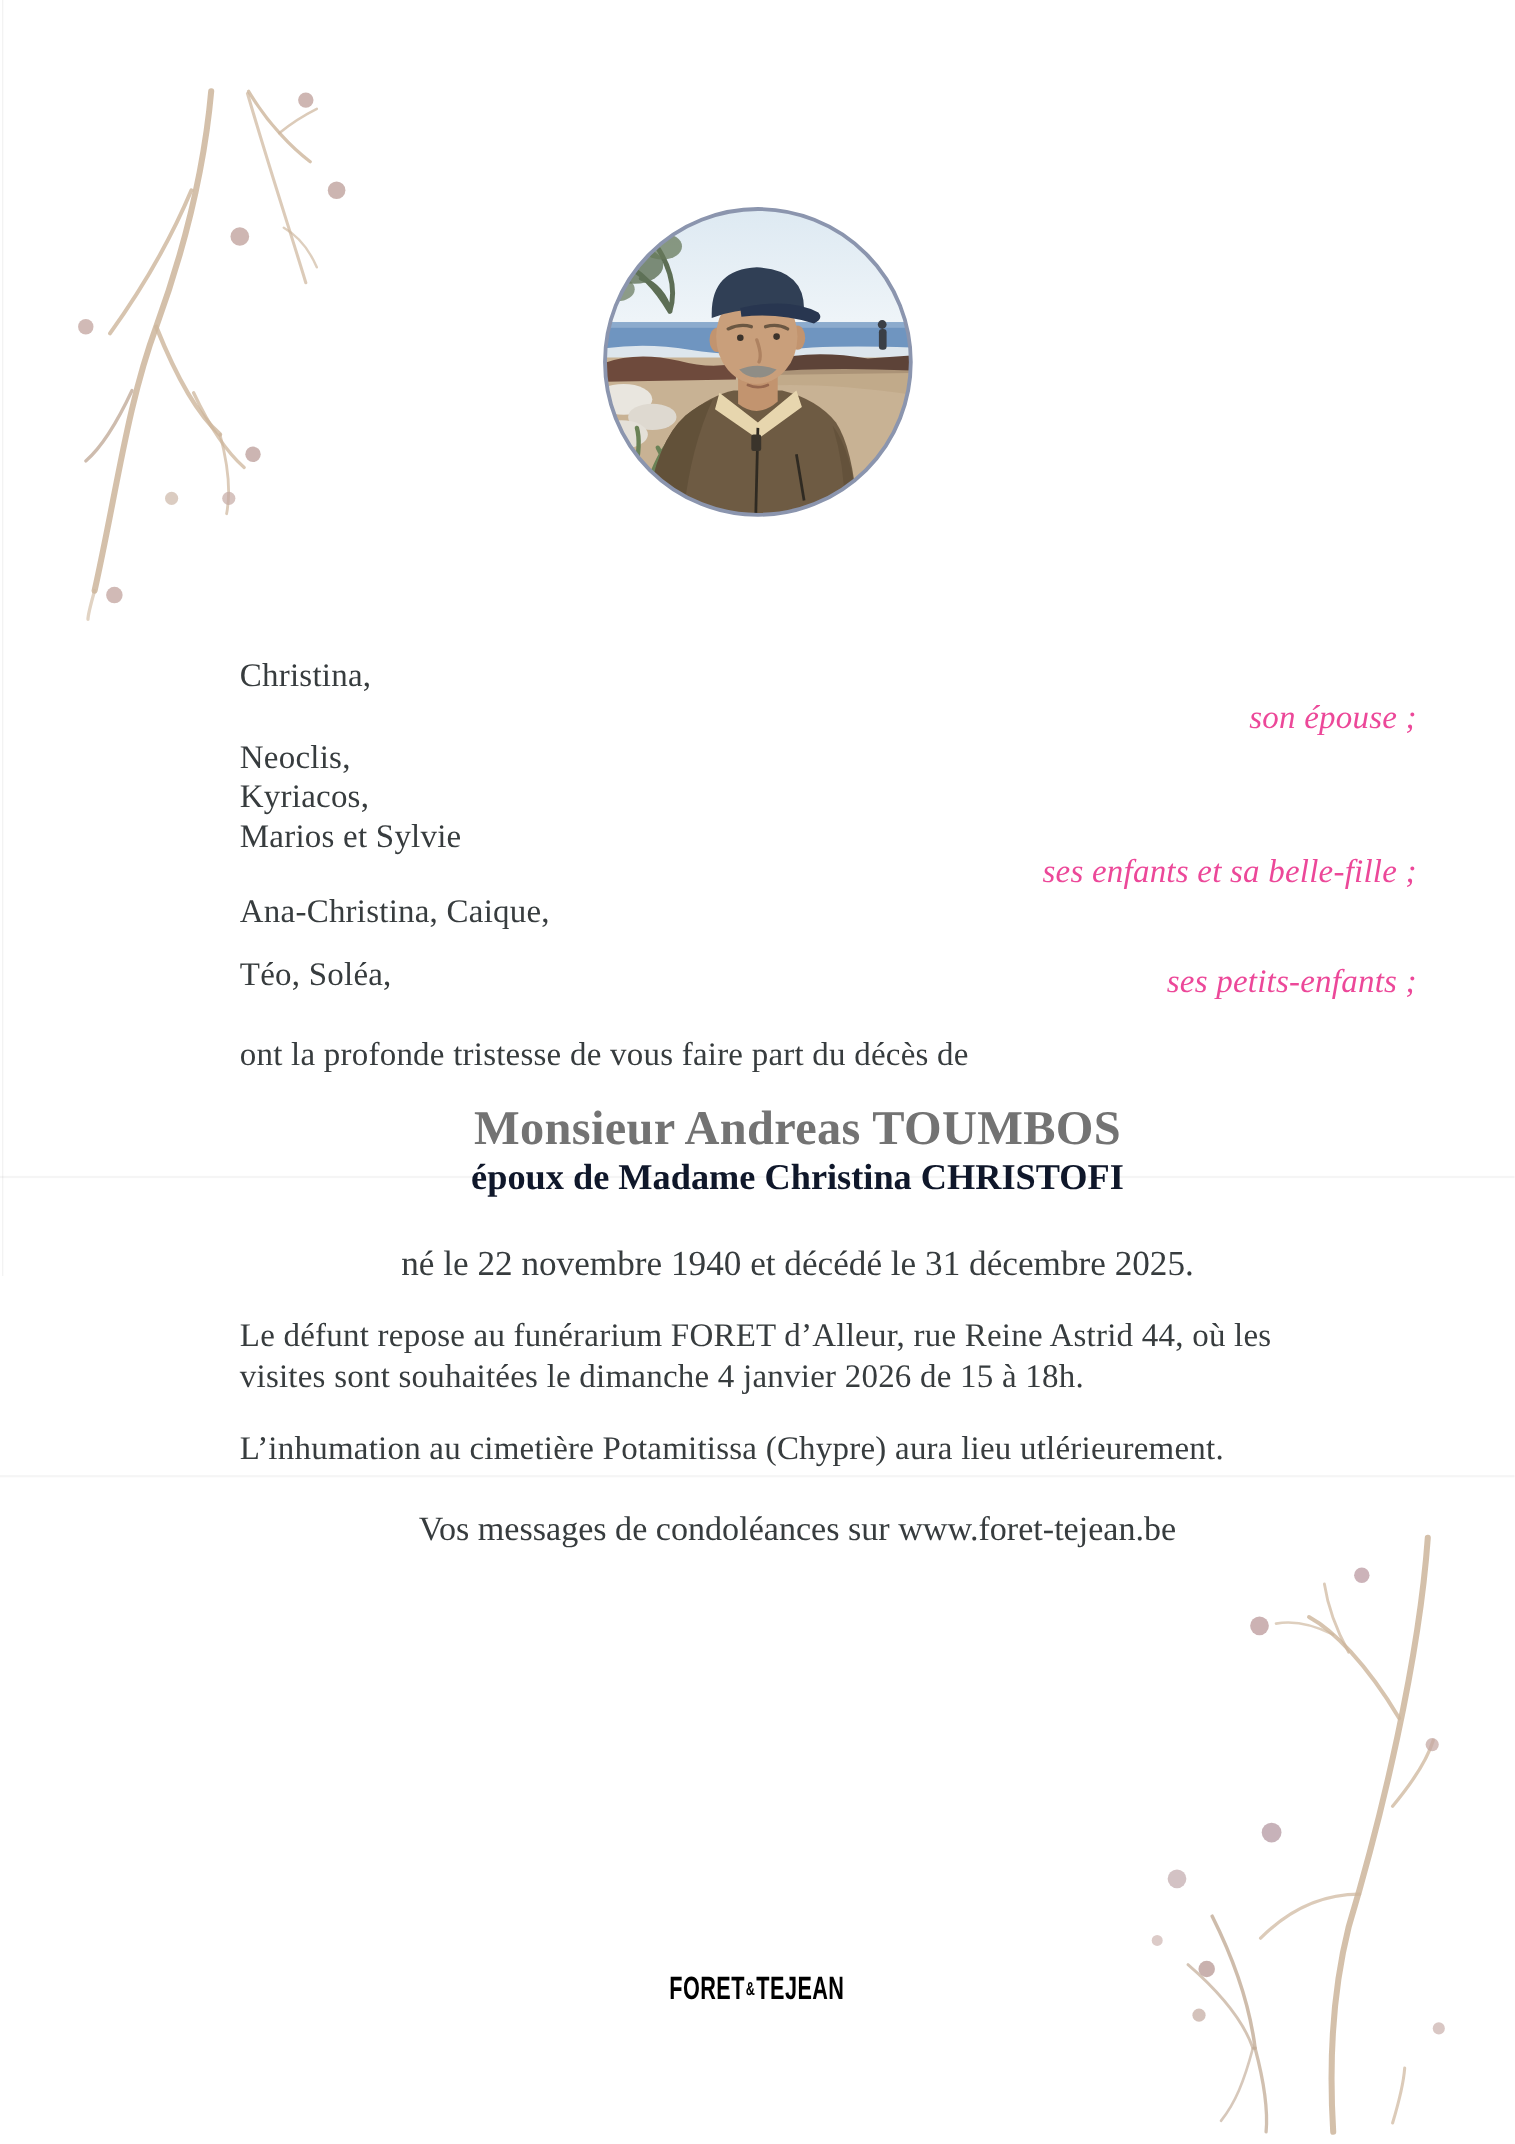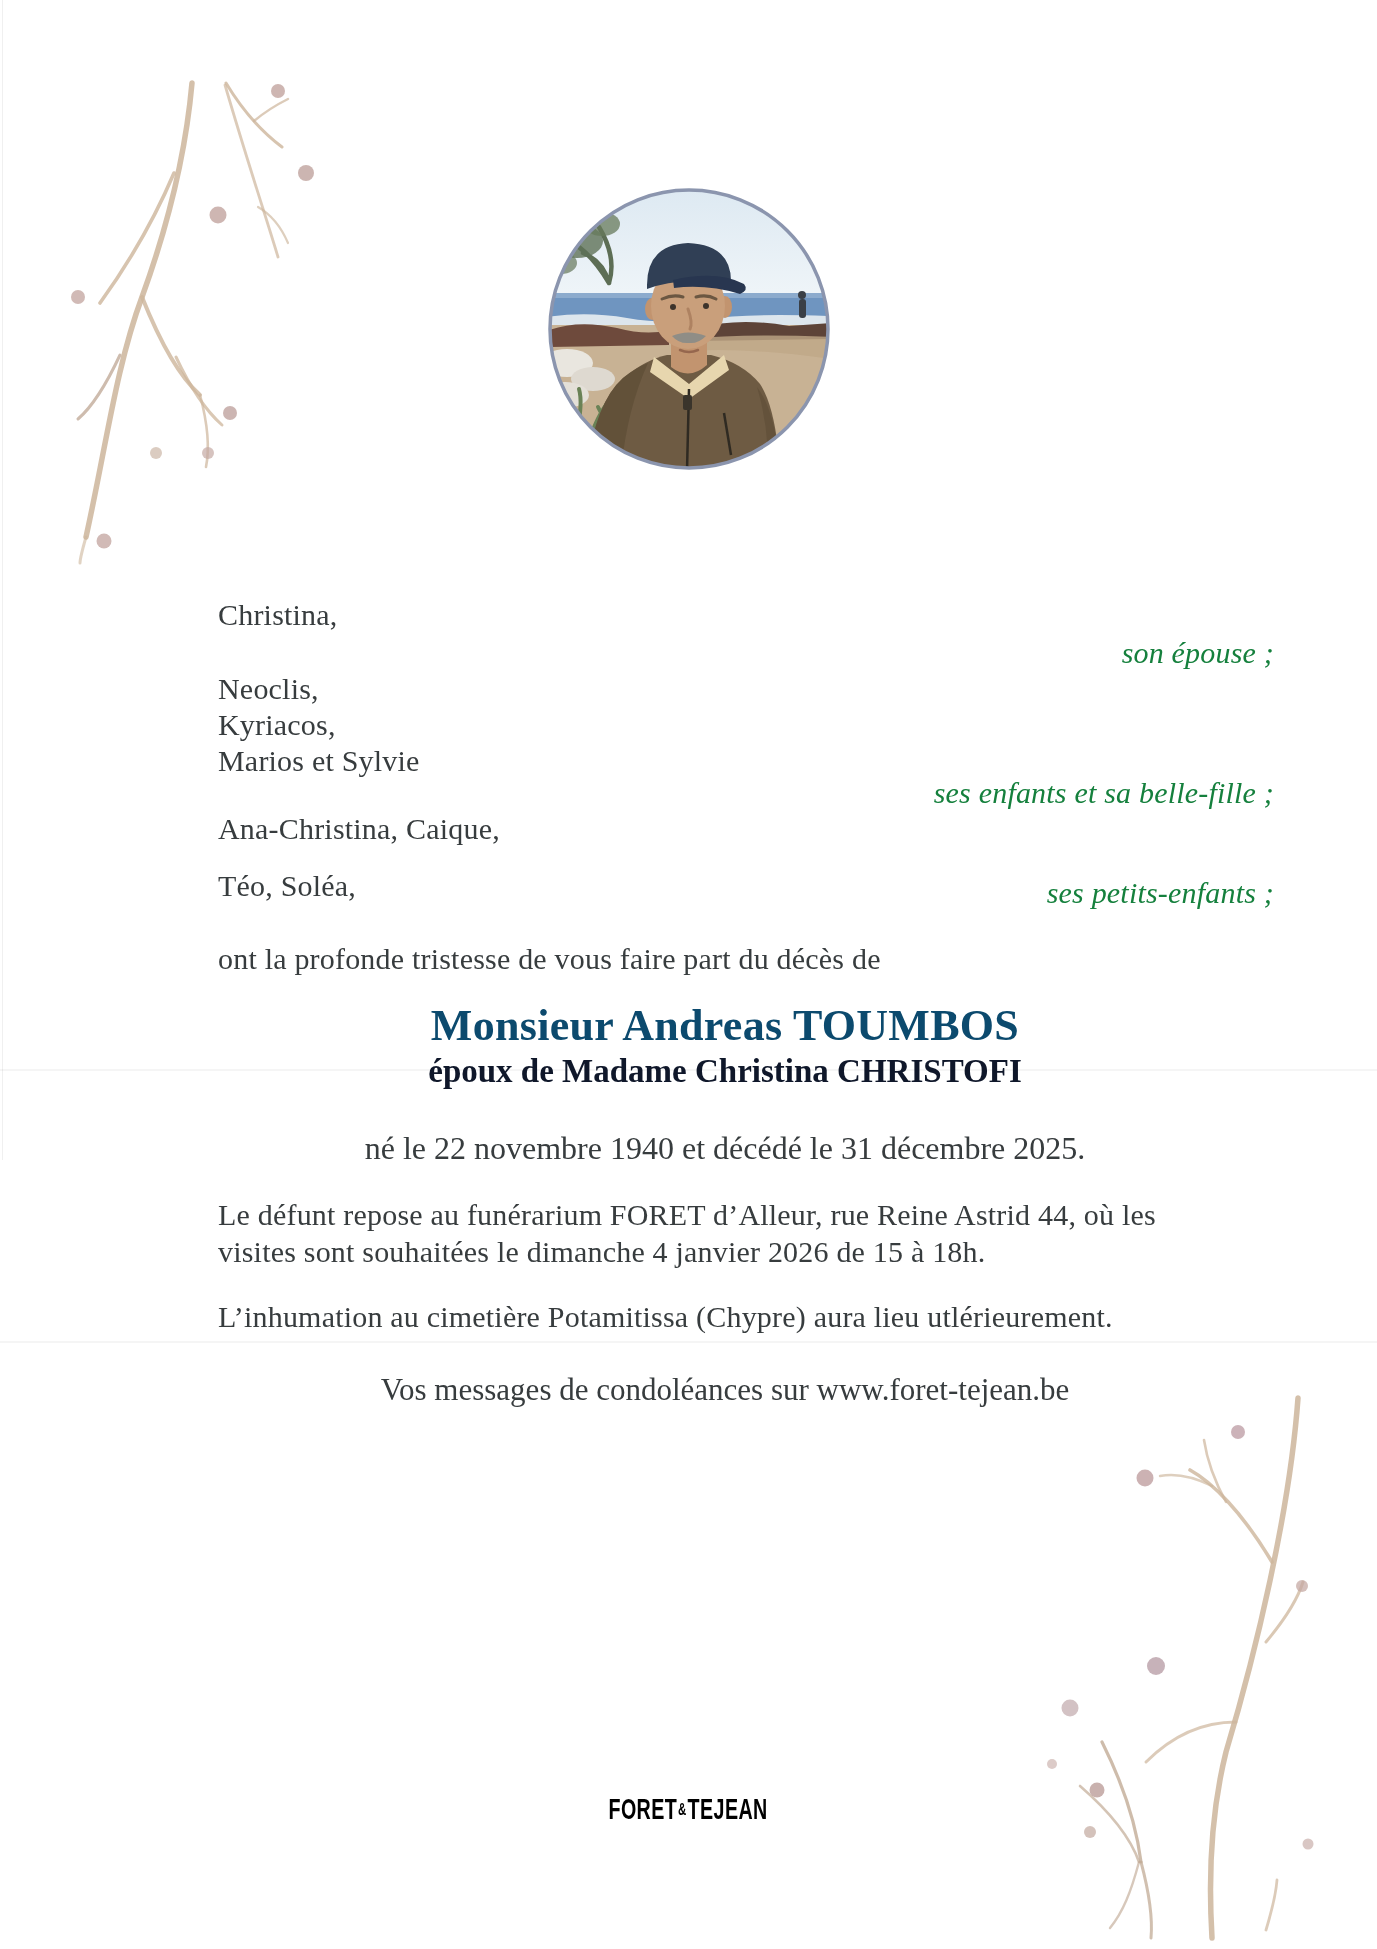--- a/index.html
+++ b/index.html
@@ -26,31 +26,31 @@
   }
   .txt{
     position:absolute;
     font-size:30px;line-height:34px;
     white-space:nowrap;
     color:#373c3e;
     letter-spacing:0.2px;
   }
   .left-col{left:218px;}
   .rel-label{
-    right:149px;
+    right:135px;
     font-style:italic;
-    color:#15803d;
+    color:#ec4899;
   }
   .center-band{
     position:absolute;left:110px;width:1230px;text-align:center;
     white-space:nowrap;
   }
   .title{
     font-size:44px;line-height:48px;font-weight:700;
-    color:#0c4a6e;letter-spacing:0.3px;
+    color:#737373;letter-spacing:0.3px;
   }
   .subtitle{
     font-size:33px;line-height:38px;font-weight:700;
     color:#0f172a;
   }
   .body-line{font-size:30px;}
   .logo{
     position:absolute;left:0;top:1795px;width:1377px;
     text-align:center;
     font-family:"Liberation Sans", sans-serif;

